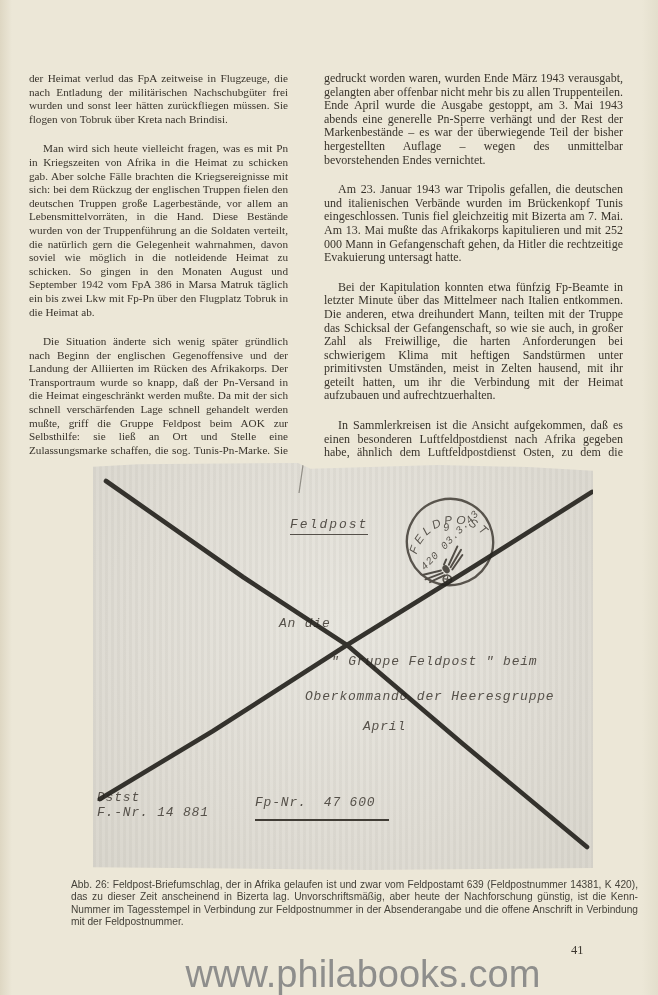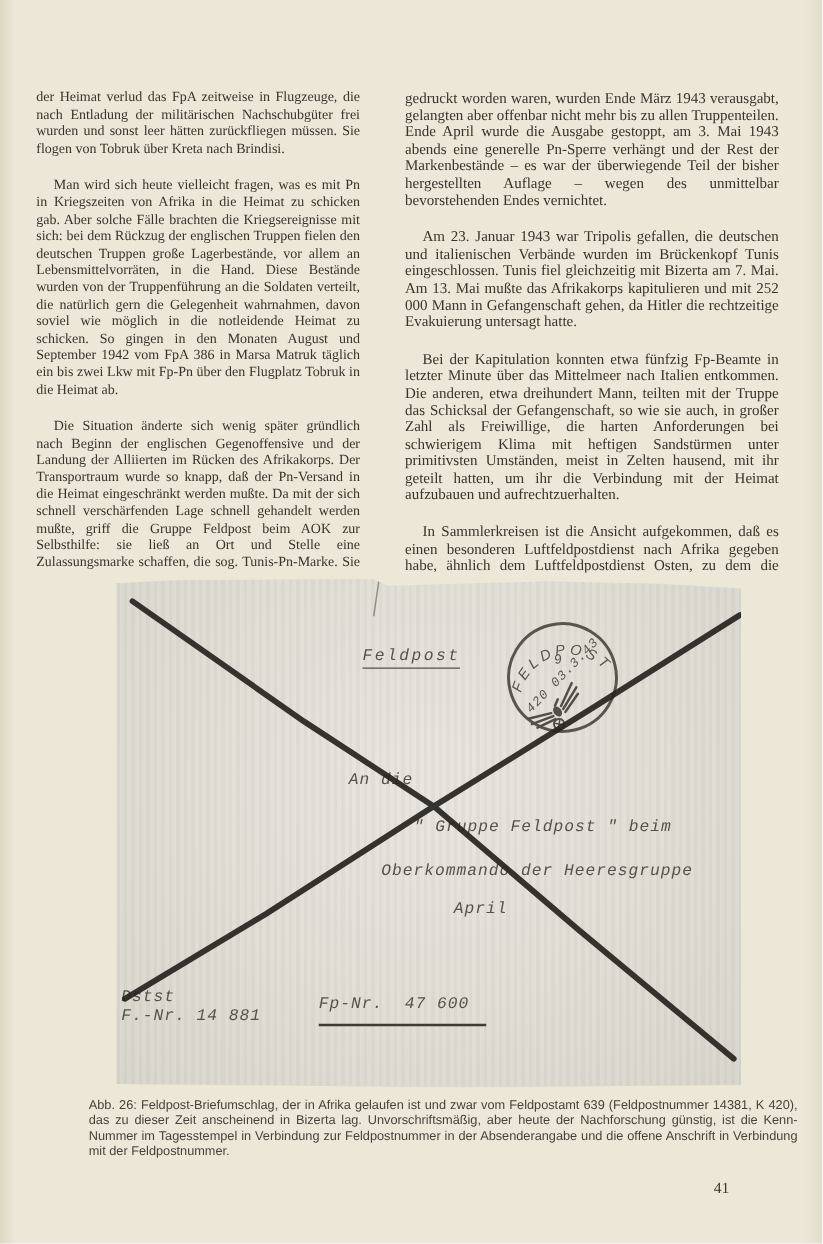--- a/index.html
+++ b/index.html
@@ -117,14 +117,15 @@
         <polyline points="499,29 380,104 254,182 120,268 7,336"></polyline>
       </g>
       <path d="M210 2 L206 30" stroke="#5a564e" stroke-width="1.2" fill="none" opacity="0.6"></path>
     </svg>
   </div>
 
   <div class="caption">Abb. 26: Feldpost-Briefumschlag, der in Afrika gelaufen ist und zwar vom Feldpostamt 639 (Feldpostnummer 14381, K 420), das zu dieser Zeit anscheinend in Bizerta lag. Unvorschriftsmäßig, aber heute der Nachforschung günstig, ist die Kenn-Nummer im Tagesstempel in Verbindung zur Feldpostnummer in der Absenderangabe und die offene Anschrift in Verbindung mit der Feldpostnummer.</div>
 
   <div class="page-number">41</div>
 
+  <div class="watermark">www.philabooks.com</div>
 
 </div>
 
 </body></html>

